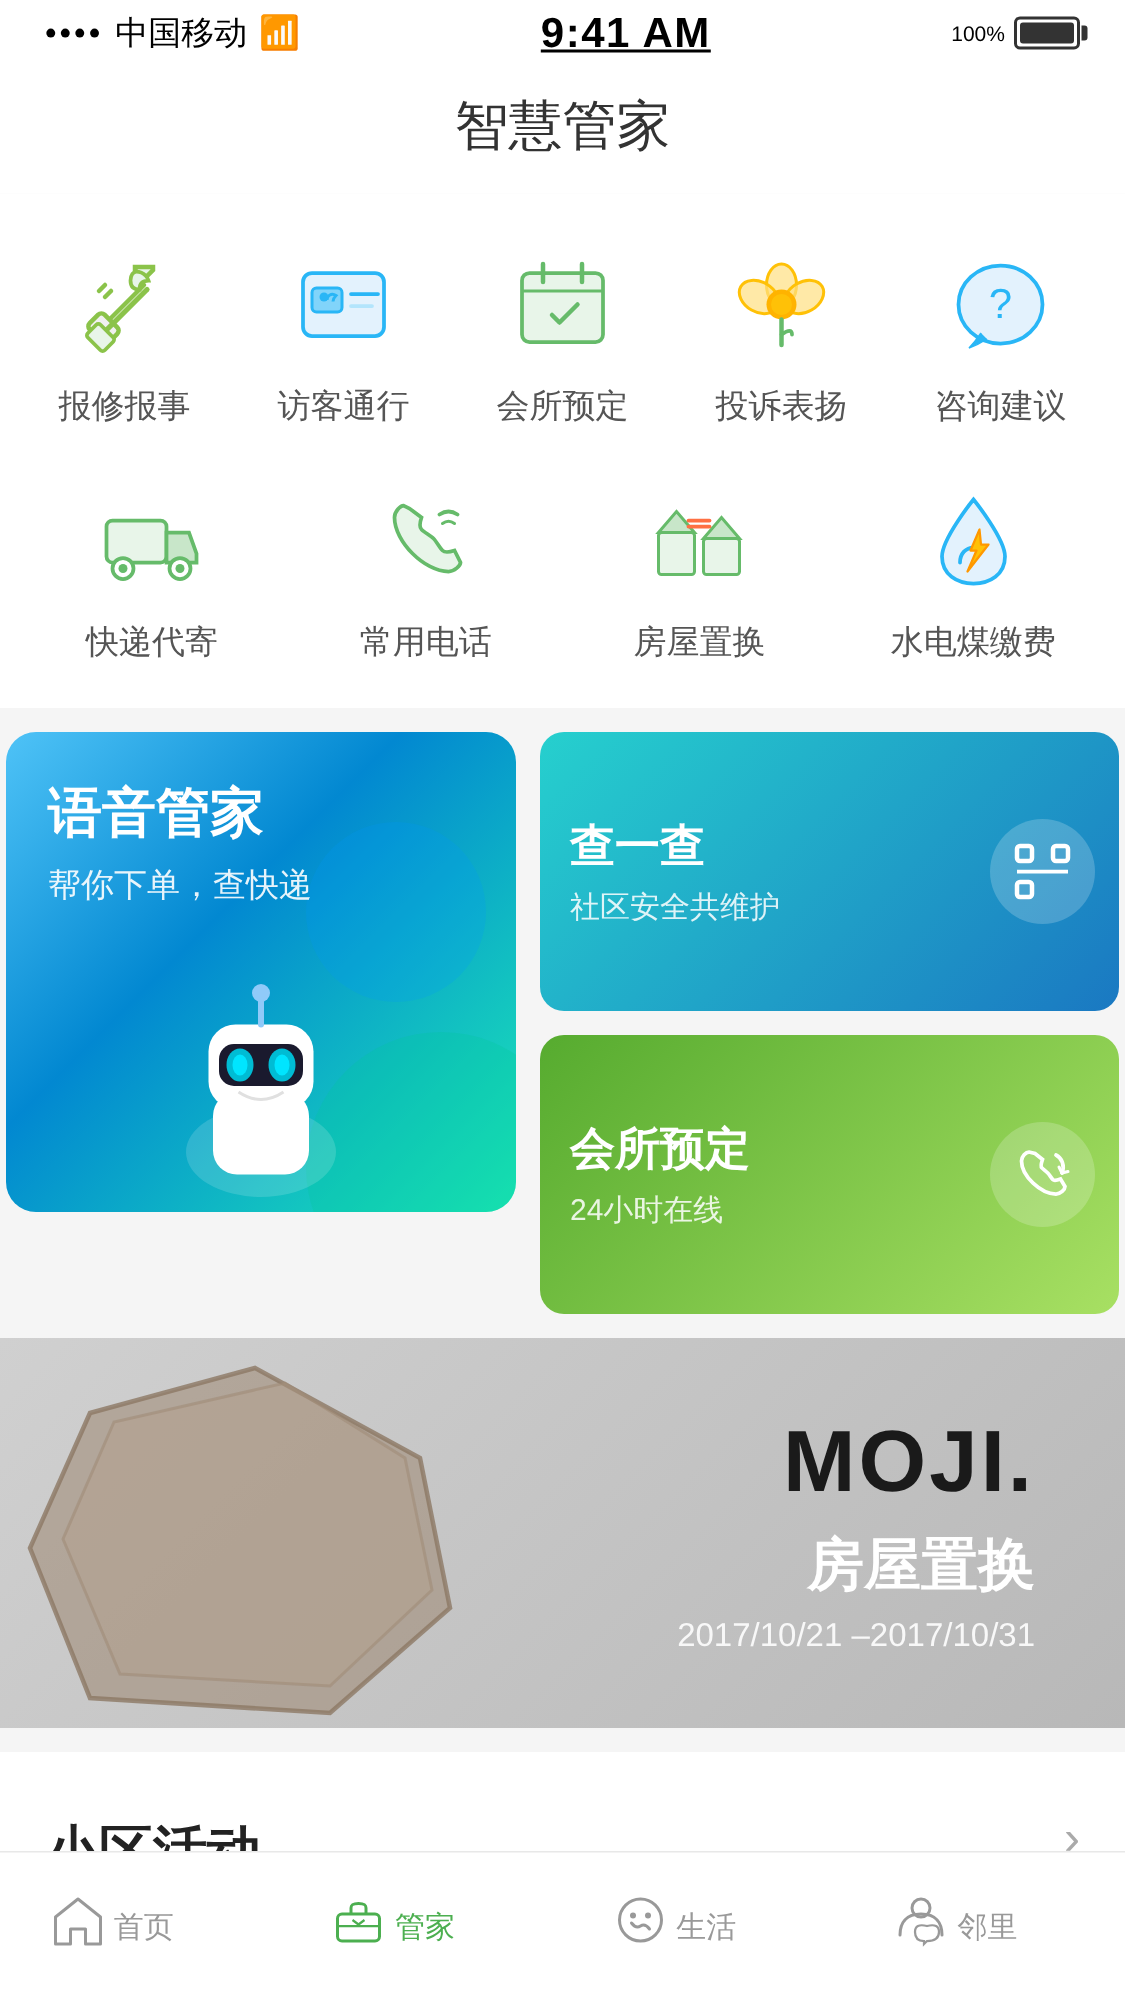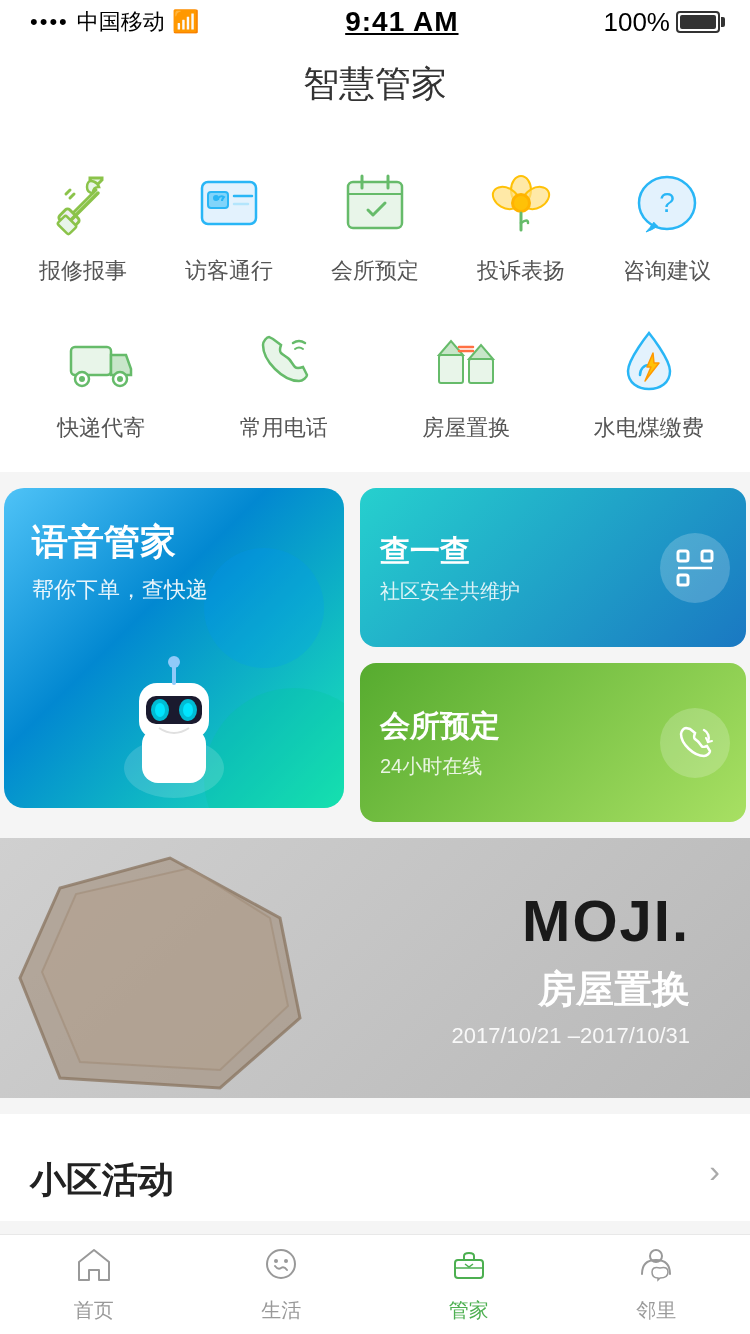--- a/index.html
+++ b/index.html
@@ -19,21 +19,21 @@
       background: #fff;
       display: flex;
       align-items: center;
       justify-content: space-between;
       padding: 0 30px;
       font-size: 24px;
       font-weight: 500;
     }
     .status-left { display: flex; align-items: center; gap: 8px; font-size: 22px; }
     .status-center { font-size: 28px; font-weight: 600; letter-spacing: 1px; text-decoration: underline; }
-    .status-right { font-size: 26px; display: flex; align-items: center; gap: 6px; text-align: center; }
+    .status-right { font-size: 14px; display: flex; align-items: center; gap: 6px; text-align: center; }
     .battery-icon {
       width: 44px; height: 22px; border: 2px solid #333; border-radius: 4px; position: relative; display: inline-block;
     }
     .battery-icon::after {
       content: ''; position: absolute; right: -7px; top: 50%; transform: translateY(-50%);
       width: 4px; height: 10px; background: #333; border-radius: 0 2px 2px 0;
     }
     .battery-fill {
       position: absolute; left: 2px; top: 2px; bottom: 2px; right: 2px;
       background: #333; border-radius: 2px;
@@ -149,21 +149,21 @@
       flex-direction: column;
       gap: 16px;
       flex: 1;
     }
     .mini-card {
       border-radius: 16px;
       padding: 22px 20px;
       position: relative;
       overflow: hidden;
       cursor: pointer;
-      height: 159px;
+      height: 186px;
       display: flex;
       flex-direction: column;
       justify-content: center;
     }
     .mini-card-top {
       background: linear-gradient(135deg, #26d0ce, #1a78c2);
     }
     .mini-card-bottom {
       background: linear-gradient(135deg, #56ab2f, #a8e063);
     }
@@ -272,21 +272,20 @@
       width: 750px;
       height: 100px;
       background: #fff;
       border-top: 1px solid #e8e8e8;
       display: flex;
       align-items: center;
       justify-content: space-around;
     }
     .nav-item {
       display: flex;
-      flex-direction: column;
       align-items: center;
       gap: 6px;
       cursor: pointer;
       width: 120px;
     }
     .nav-icon {
       font-size: 36px;
       color: #999;
     }
     .nav-icon.active {
@@ -556,46 +555,46 @@
   <div class="nav-item">
     <span class="nav-icon">
       <svg width="36" height="36" viewBox="0 0 36 36">
         <path d="M18 4 L3 16 L3 34 L13 34 L13 24 L23 24 L23 34 L33 34 L33 16 Z" stroke="#999" stroke-width="2" fill="none" stroke-linejoin="round"></path>
       </svg>
     </span>
     <span class="nav-label">首页</span>
   </div>
 
   <div class="nav-item">
+    <span class="nav-icon active">
+      <svg width="36" height="36" viewBox="0 0 36 36">
+
+        <rect x="4" y="14" width="28" height="18" rx="3" stroke="#4caf50" stroke-width="2" fill="none"></rect>
+        <path d="M13 14 L13 10 C13 8 14 7 18 7 C22 7 23 8 23 10 L23 14" stroke="#4caf50" stroke-width="2" fill="none"></path>
+        <line x1="4" y1="22" x2="32" y2="22" stroke="#4caf50" stroke-width="1.5"></line>
+
+        <path d="M14 18 L18 21 L22 18 L18 21 Z" stroke="#4caf50" stroke-width="1.5" fill="none"></path>
+      </svg>
+    </span>
+    <span class="nav-label active">管家</span>
+  </div>
+
+  <div class="nav-item">
     <span class="nav-icon">
       <svg width="36" height="36" viewBox="0 0 36 36">
         <circle cx="18" cy="18" r="14" stroke="#999" stroke-width="2" fill="none"></circle>
         <path d="M12 20 Q15 24 18 22 Q21 20 24 24" stroke="#999" stroke-width="2" fill="none" stroke-linecap="round"></path>
         <circle cx="13" cy="15" r="2" fill="#999"></circle>
         <circle cx="23" cy="15" r="2" fill="#999"></circle>
       </svg>
     </span>
     <span class="nav-label">生活</span>
   </div>
 
   <div class="nav-item">
-    <span class="nav-icon active">
-      <svg width="36" height="36" viewBox="0 0 36 36">
-
-        <rect x="4" y="14" width="28" height="18" rx="3" stroke="#4caf50" stroke-width="2" fill="none"></rect>
-        <path d="M13 14 L13 10 C13 8 14 7 18 7 C22 7 23 8 23 10 L23 14" stroke="#4caf50" stroke-width="2" fill="none"></path>
-        <line x1="4" y1="22" x2="32" y2="22" stroke="#4caf50" stroke-width="1.5"></line>
-
-        <path d="M14 18 L18 21 L22 18 L18 21 Z" stroke="#4caf50" stroke-width="1.5" fill="none"></path>
-      </svg>
-    </span>
-    <span class="nav-label active">管家</span>
-  </div>
-
-  <div class="nav-item">
     <span class="nav-icon">
       <svg width="36" height="36" viewBox="0 0 36 36">
         <path d="M4 28 C4 20 8 14 18 14 C28 14 32 20 32 28" stroke="#999" stroke-width="2" fill="none" stroke-linecap="round"></path>
         <circle cx="18" cy="10" r="6" stroke="#999" stroke-width="2" fill="none"></circle>
 
         <path d="M22 22 Q30 20 30 26 Q30 32 22 32 L20 34 L20 32 Q14 32 14 26 Q14 20 22 22 Z" stroke="#999" stroke-width="1.5" fill="none"></path>
       </svg>
     </span>
     <span class="nav-label">邻里</span>
   </div>

